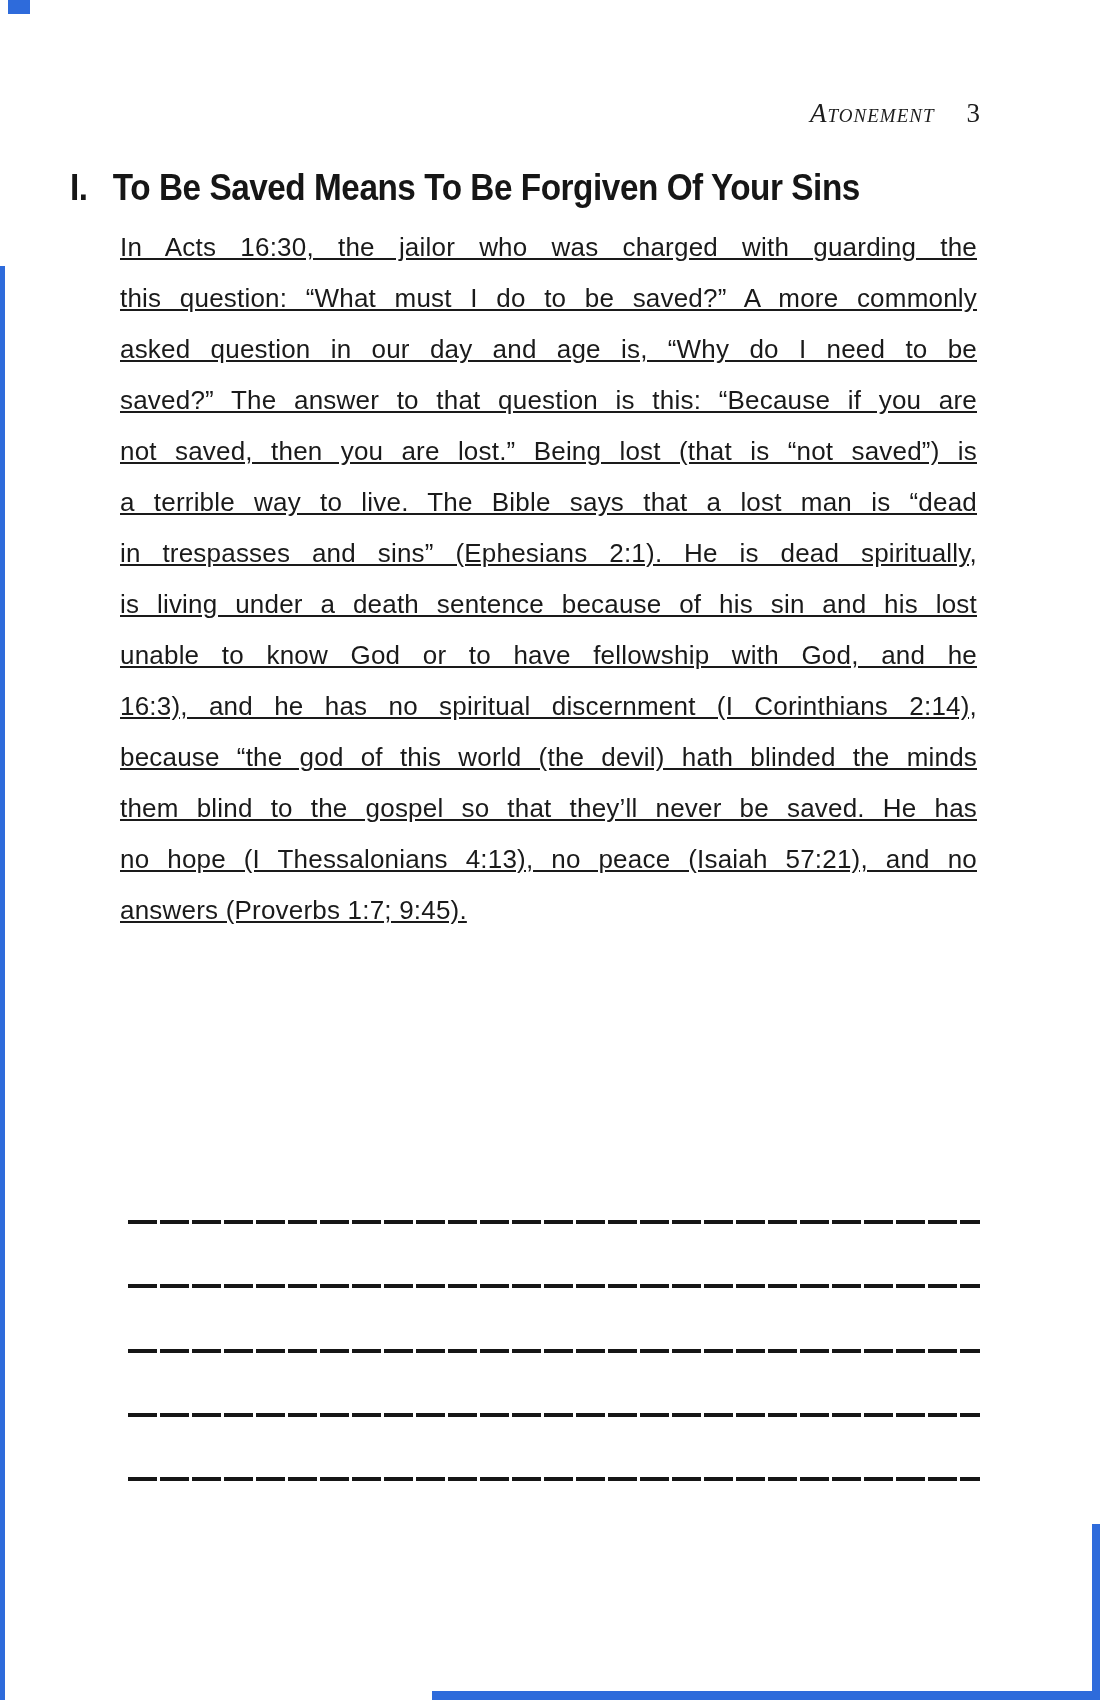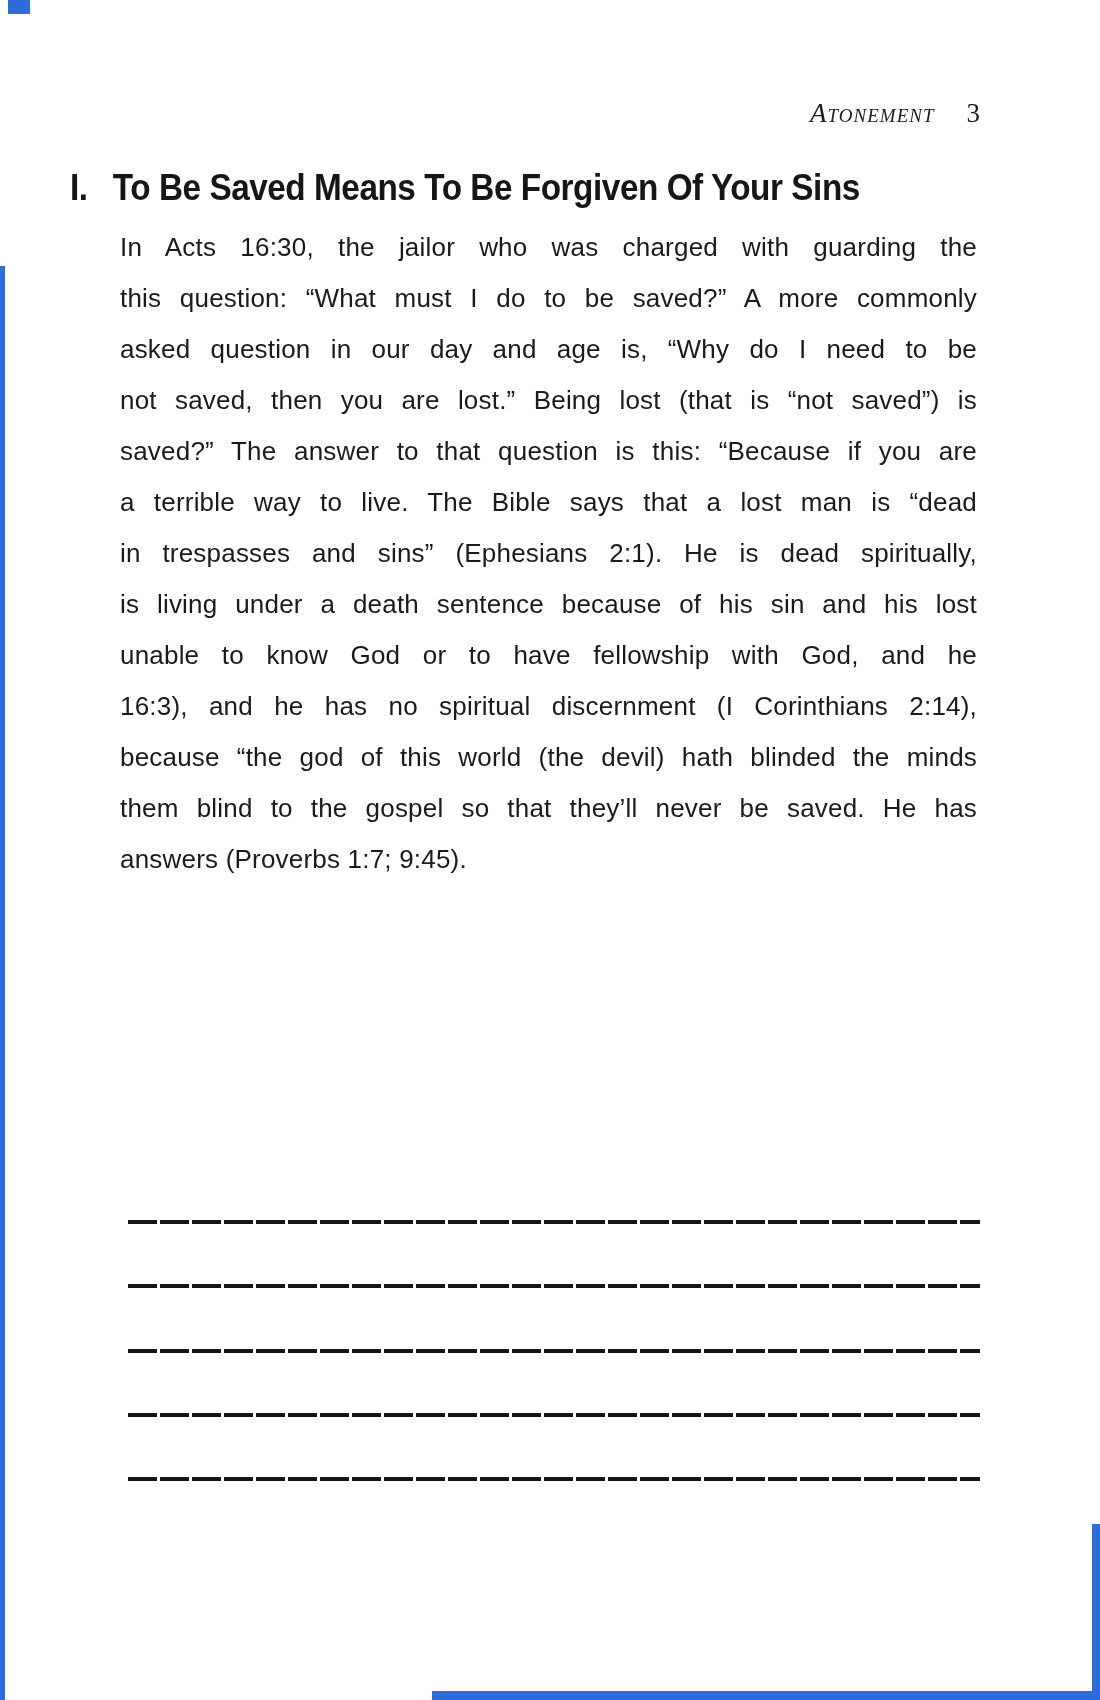--- a/index.html
+++ b/index.html
@@ -95,33 +95,34 @@
 <div class="page">
 
   <div class="running-header">
     <span class="running-title">Atonement</span><span class="page-number">3</span>
   </div>
 
   <div class="section-heading">
     <span class="heading-number">I.</span><span class="heading-text">To Be Saved Means To Be Forgiven Of Your Sins</span>
   </div>
 
-  <div class="body-paragraph" style="color: rgb(26, 26, 26);">
+  <div class="body-paragraph" style="color: rgb(26, 26, 26); text-decoration: underline;">
       <div class="para-line">In Acts 16:30, the jailor who was charged with guarding the</div>
       <div class="para-line">this question: “What must I do to be saved?” A more commonly</div>
       <div class="para-line">asked question in our day and age is, “Why do I need to be</div>
+      <div class="para-line">saved?” The answer to that question is this: “Because if you are</div>
       <div class="para-line">not saved, then you are lost.” Being lost (that is “not saved”) is</div>
-      <div class="para-line">saved?” The answer to that question is this: “Because if you are</div>
       <div class="para-line">a terrible way to live.  The Bible says that a lost man is “dead</div>
       <div class="para-line">in trespasses and sins” (Ephesians 2:1).  He is dead spiritually,</div>
       <div class="para-line">is living under a death sentence because of his sin and his lost</div>
       <div class="para-line">unable to know God or to have fellowship with God, and he</div>
       <div class="para-line">16:3), and he has no spiritual discernment (I Corinthians 2:14),</div>
       <div class="para-line">because “the god of this world (the devil) hath blinded the minds</div>
       <div class="para-line">them blind to the gospel so that they’ll never be saved.  He has</div>
+      <div class="para-line">no hope (I Thessalonians 4:13), no peace (Isaiah 57:21), and no</div>
       <div class="para-line last">answers (Proverbs 1:7; 9:45).</div>
     </div>
 
   <div id="answer-lines">
       <div class="answer-line" style="top: 1220px;"></div>
       <div class="answer-line" style="top: 1284px;"></div>
       <div class="answer-line" style="top: 1349px;"></div>
       <div class="answer-line" style="top: 1413px;"></div>
       <div class="answer-line" style="top: 1477px;"></div>
     </div>

